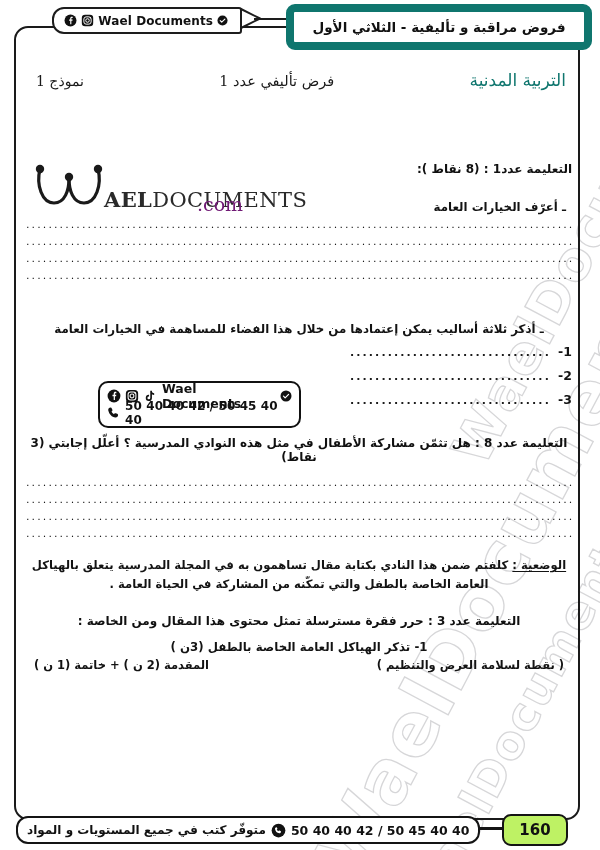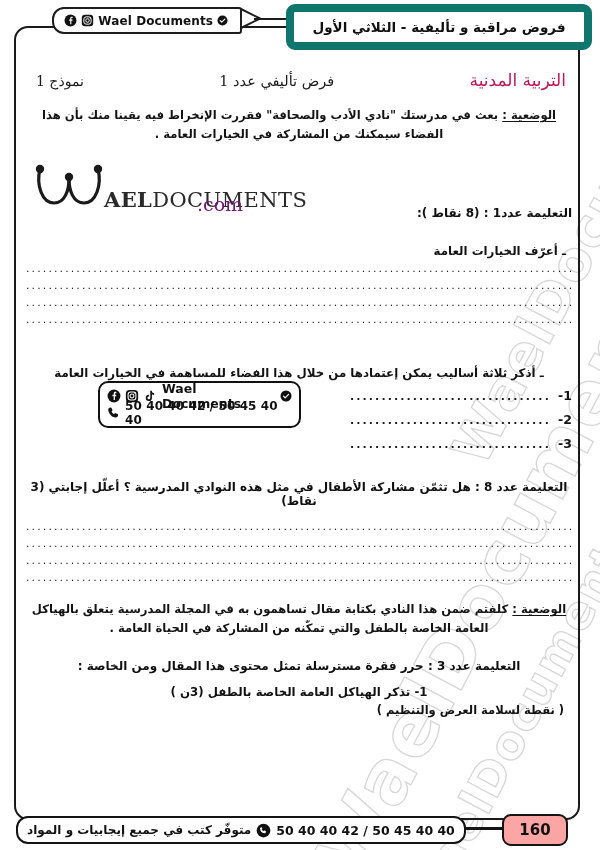--- a/index.html
+++ b/index.html
@@ -133,21 +133,21 @@
   .title-line {
     display: flex;
     justify-content: space-between;
     align-items: baseline;
     padding: 0 6px 0 10px;
     margin-bottom: 16px;
   }
   .subject {
     font-size: 17px;
     font-family: "DejaVu Serif", "Liberation Serif", serif;
-    color: #be185d;
+    color: #0f766e;
   }
   .exam-name {
     font-size: 14.5px;
     font-family: "DejaVu Serif", "Liberation Serif", serif;
     color: #1a1a1a;
   }
   .model-no {
     font-size: 14px;
     font-family: "DejaVu Serif", "Liberation Serif", serif;
     color: #1a1a1a;
@@ -354,21 +354,21 @@
     z-index: 6;
   }
   .page-badge {
     position: absolute;
     left: 502px;
     top: 814px;
     width: 62px;
     height: 28px;
     border: 2.5px solid #141414;
     border-radius: 9px;
-    background: #fca5a5;
+    background: #bef264;
     display: flex;
     align-items: center;
     justify-content: center;
     z-index: 7;
   }
   .page-badge .pn {
     font-size: 15px;
     font-weight: 700;
     color: #111;
     direction: ltr;
@@ -448,24 +448,20 @@
 </div>
 
 <div class="content">
 
   <div class="title-line">
     <span class="subject">التربية المدنية</span>
     <span class="exam-name">فرض تأليفي عدد 1</span>
     <span class="model-no">نموذج 1</span>
   </div>
 
-  <p class="para">
-    <span class="lead">الوضعية :</span>
-    <span>بعث في مدرستك "نادي الأدب والصحافة"  فقررت الإنخراط  فيه يقينا منك بأن  هذا الفضاء سيمكنك من المشاركة في الخيارات العامة .</span>
-  </p>
 
   <div style="height:46px"></div>
 
   <div class="instr">
     <span class="lead">التعليمة عدد1 :</span>
     <span>(8 نقاط ):</span>
   </div>
 
   <div class="task task-r">ـ أعرّف الخيارات العامة</div>
 
@@ -518,20 +514,21 @@
 
   <div class="instr instr-c">
     <span class="lead">التعليمة عدد 3 :</span>
     <span>حرر فقرة مسترسلة تمثل محتوى هذا المقال ومن الخاصة :</span>
   </div>
 
   <div class="bullet-item">1- تذكر الهياكل العامة الخاصة بالطفل (3ن )</div>
 
   <div class="score-line">
     <span>( نقطة لسلامة العرض والتنظيم )</span>
+    <span>المقدمة (2 ن ) + خاتمة (1 ن )</span>
   </div>
 </div>
 
 <div class="contact-card">
   <div class="cc-row">
     <span>
       <svg width="14" height="14" viewBox="0 0 24 24">
           <circle cx="12" cy="12" r="11" fill="#111"></circle>
           <path d="M13.6 12.6h2l.35-2.6h-2.35V8.6c0-.75.2-1.25 1.3-1.25h1.15V5c-.2-.03-.9-.09-1.7-.09-1.7 0-2.85 1.03-2.85 2.92V10H9.4v2.6h2.1V19h2.1z" fill="#fff"></path>
         </svg>
@@ -570,18 +567,18 @@
 <div class="footer-line"></div>
 
 <div class="footer-pill">
   <span class="fp-phone">50 40 40 42 / 50 45 40 40</span>
   <span>
     <svg width="15" height="15" viewBox="0 0 24 24">
         <circle cx="12" cy="12" r="11" fill="#111"></circle>
         <path d="M8.3 6.2c.6 0 .95.3 1.2.9l.6 1.5c.2.55.1.95-.35 1.3l-.6.5c.55 1.2 1.45 2.1 2.65 2.65l.5-.6c.35-.45.75-.57 1.3-.35l1.5.6c.6.25.9.6.9 1.2 0 1.55-1.25 2.65-2.75 2.45-3.7-.5-6.3-3.1-6.8-6.8-.2-1.5.9-2.75 2.45-2.75z" fill="#fff"></path>
       </svg>
   </span>
-  <span class="fp-text">متوفّر كتب في جميع إيجابيات و المواد</span>
+  <span class="fp-text">متوفّر كتب في جميع المستويات و المواد</span>
 </div>
 
 <div class="page-badge">
   <span class="pn">160</span>
 </div>
 
 </body></html>

